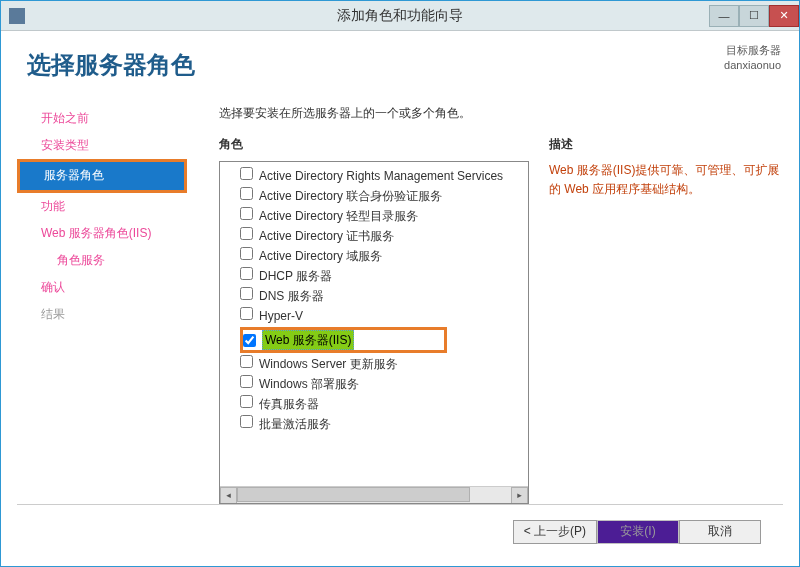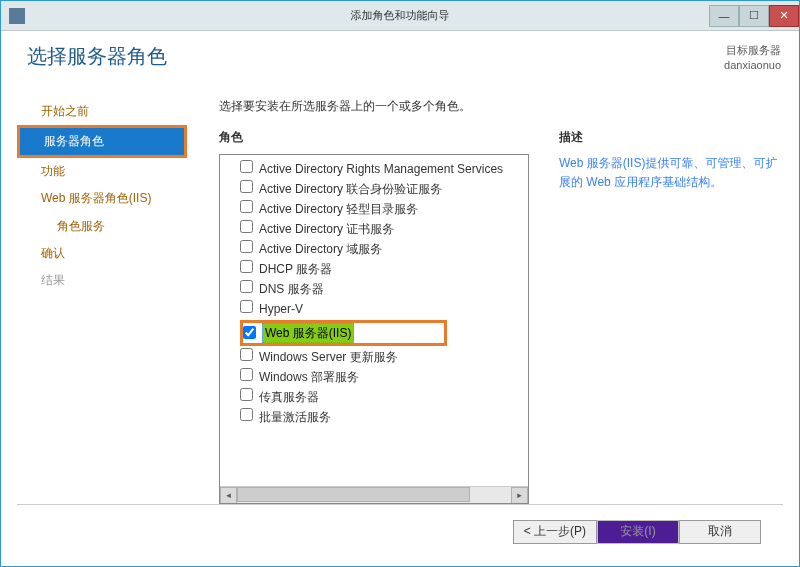--- a/index.html
+++ b/index.html
@@ -32,21 +32,21 @@
   height: 16px;
   margin-left: 8px;
   background: #5a7a9a;
   display: inline-block;
 }
 .titlebar-title {
   position: absolute;
   left: 50%;
   transform: translateX(-50%);
   color: #333;
-  font-size: 11px;
+  font-size: 14px;
 }
 .titlebar-controls {
   margin-left: auto;
   display: flex;
 }
 .titlebar-btn {
   width: 30px;
   height: 22px;
   display: flex;
   align-items: center;
@@ -70,42 +70,43 @@
 }
 .header-row {
   display: flex;
   justify-content: space-between;
   align-items: flex-start;
   padding-left: 10px;
   padding-right: 2px;
 }
 .page-title {
   color: #1f5c8b;
-  font-size: 20px;
-  font-weight: 400;
+  font-size: 24px;
+  font-weight: 700;
+  margin-top: 6px;
 }
 .target-box {
   text-align: right;
   color: #5a5a5a;
   font-size: 11px;
   line-height: 1.4;
 }
 .body-row {
   display: flex;
   flex: 1;
   margin-top: 24px;
   overflow: hidden;
 }
 .sidebar {
   width: 170px;
   flex-shrink: 0;
 }
 .nav-item {
   padding: 4px 8px 4px 24px;
-  color: #a16207;
+  color: #ec4899;
   font-size: 12px;
   line-height: 1.6;
   cursor: pointer;
 }
 .nav-item.indent {
   padding-left: 40px;
 }
 .nav-item.selected {
   background: #1979ca;
   color: #fff;
@@ -127,21 +128,21 @@
   padding-left: 32px;
 }
 .instruction {
   color: #333;
   font-size: 12px;
   margin-bottom: 14px;
 }
 .columns {
   display: flex;
   flex: 1;
-  gap: 30px;
+  gap: 20px;
   overflow: hidden;
 }
 .roles-col {
   width: 310px;
   flex-shrink: 0;
   display: flex;
   flex-direction: column;
 }
 .col-heading {
   font-weight: bold;
@@ -222,21 +223,21 @@
   top: 0;
   height: 15px;
   width: 85%;
   background: #cdcdcd;
   border: 1px solid #b0b0b0;
 }
 .desc-col {
   flex: 1;
 }
 .desc-text {
-  color: #3b82f6;
+  color: #c2410c;
   font-size: 12px;
   line-height: 1.6;
 }
 .footer {
   height: 54px;
   border-top: 1px solid #ccc;
   display: flex;
   align-items: center;
   justify-content: flex-end;
   padding-right: 22px;
@@ -286,20 +287,21 @@
       <div class="target-box">
         <div>目标服务器</div>
         <div>danxiaonuo</div>
       </div>
     </div>
 
     <div class="body-row">
 
       <div class="sidebar">
         <div class="nav-item">开始之前</div>
+        <div class="nav-item">安装类型</div>
         <div class="nav-highlight">
           <div class="nav-item selected">服务器角色</div>
         </div>
         <div class="nav-item">功能</div>
         <div class="nav-item">Web 服务器角色(IIS)</div>
         <div class="nav-item indent">角色服务</div>
         <div class="nav-item">确认</div>
         <div class="nav-item disabled">结果</div>
       </div>
 

